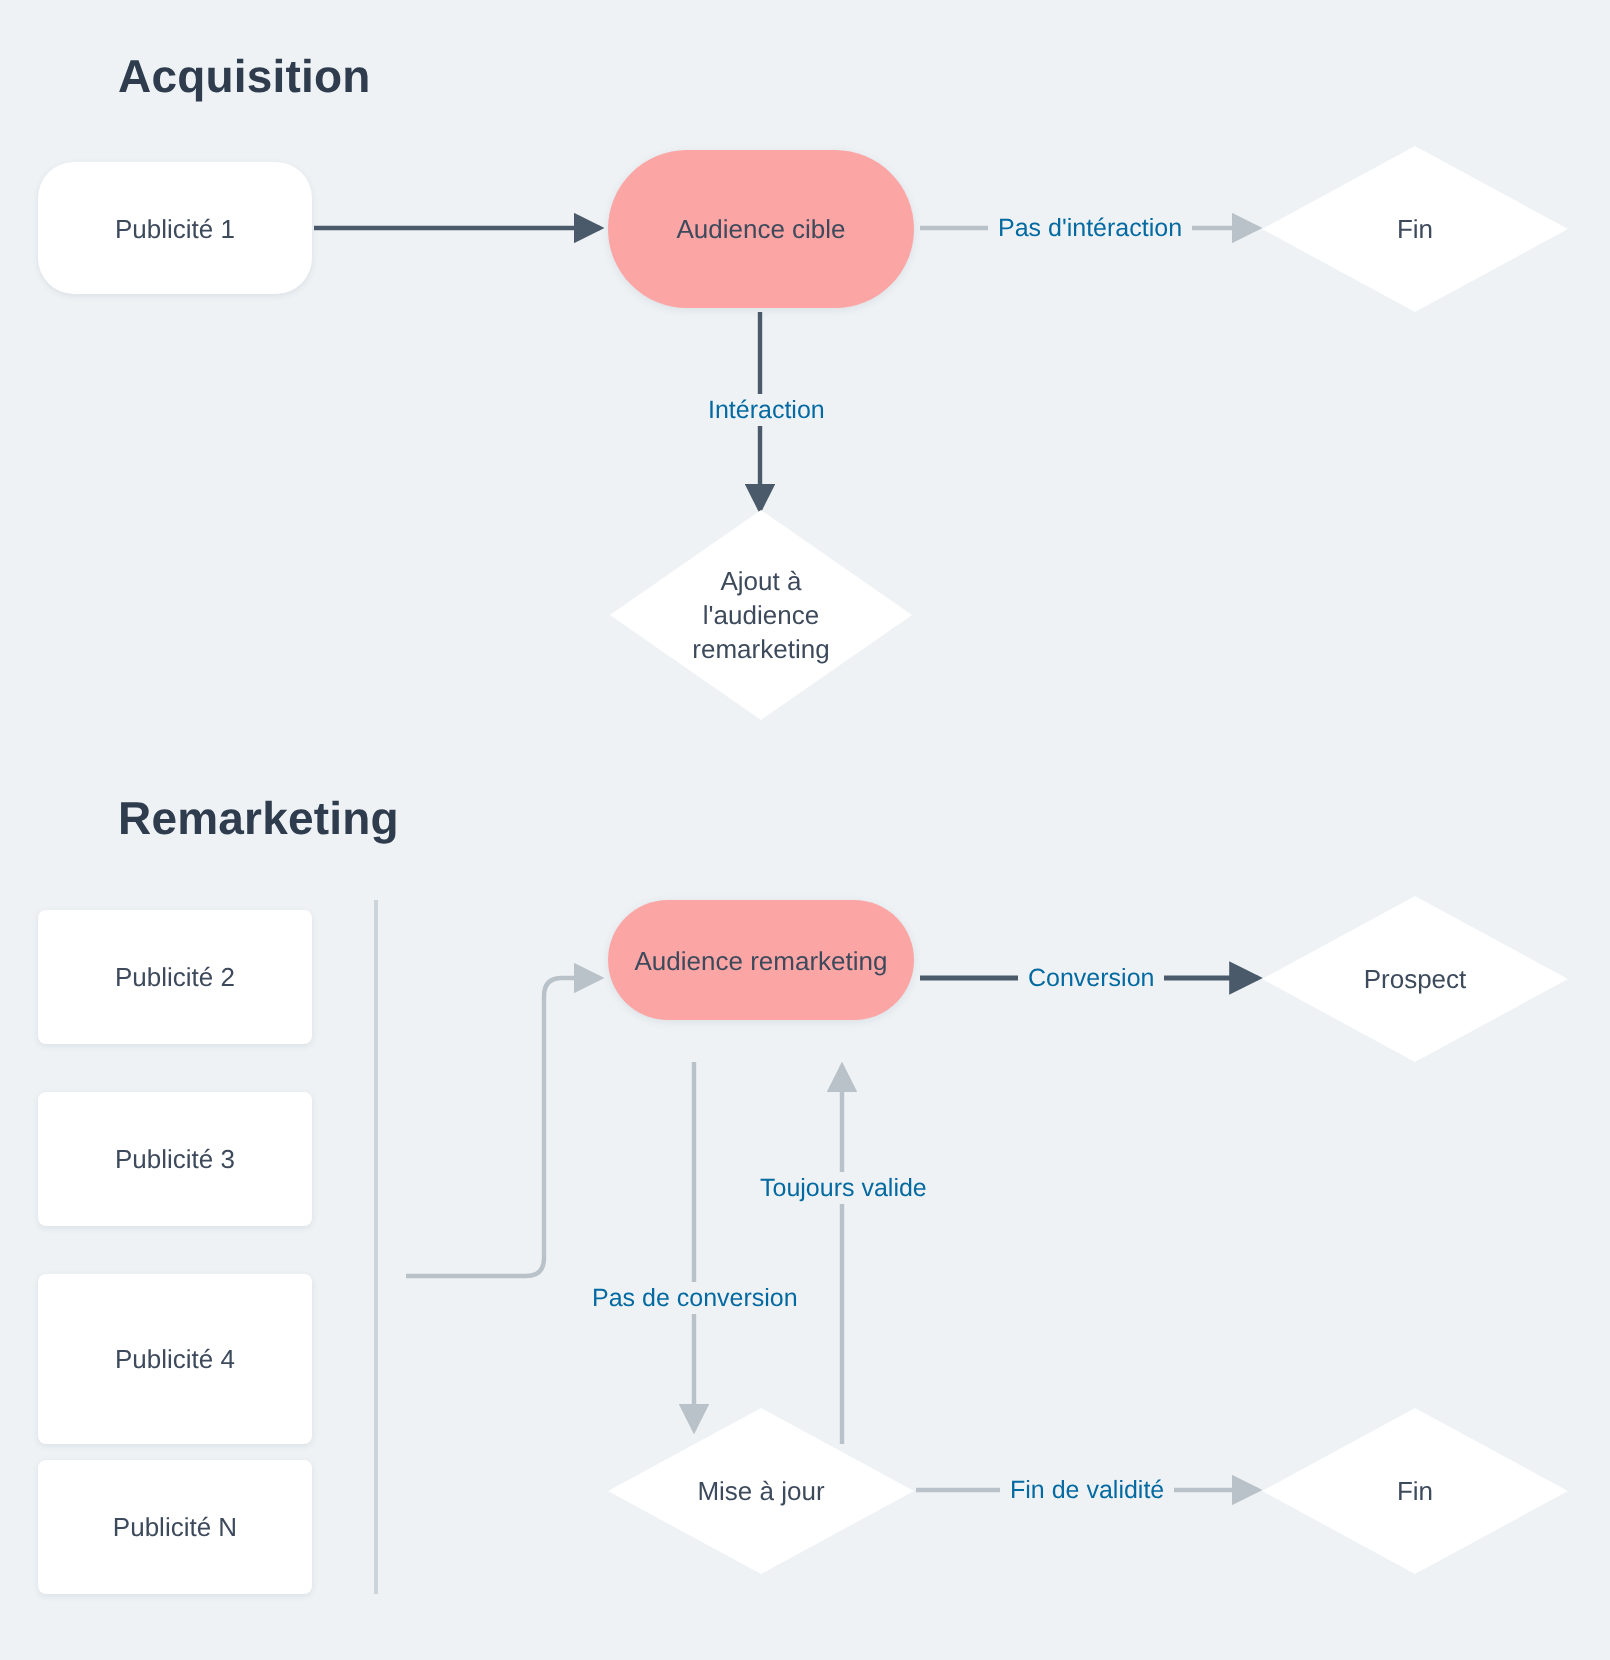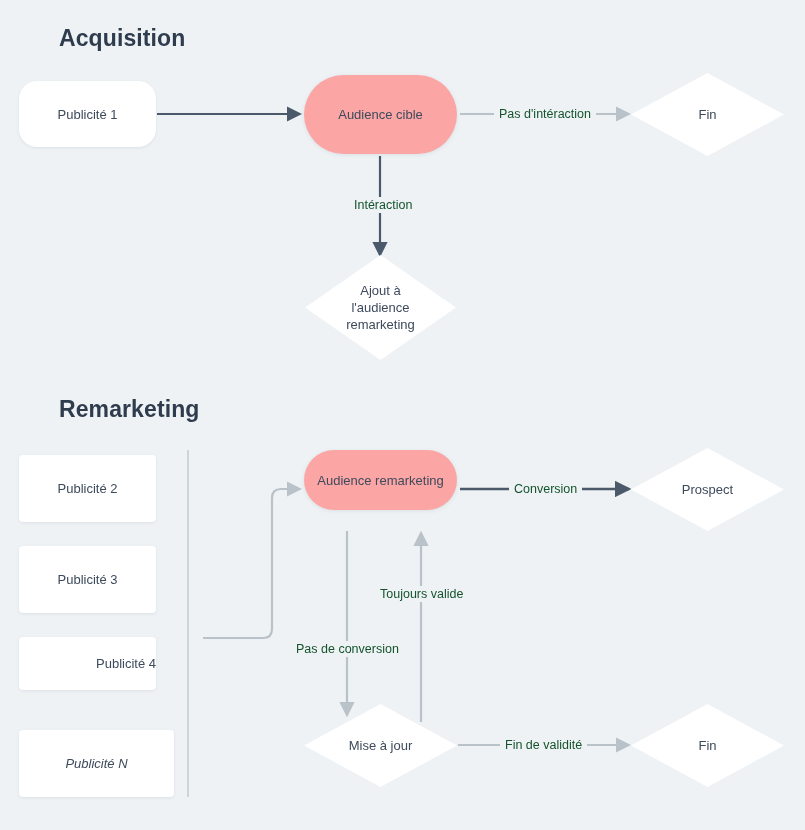--- a/index.html
+++ b/index.html
@@ -76,21 +76,21 @@
     font-size: 13px;
     line-height: 17px;
     color: #3d4a5c;
     pointer-events: none;
   }
   .node-diamond-label span { display: block; }
 
   .edge-label {
     position: absolute;
     font-size: 12.5px;
-    color: #14532d;
+    color: #0369a1;
     background: #eef2f5;
     padding: 0 5px;
     white-space: nowrap;
     line-height: 16px;
   }
   #svg-edges {
     position: absolute;
     left: 0;
     top: 0;
     width: 805px;
@@ -176,25 +176,25 @@
   <div class="edge-label" style="left:349px; top:197px;">Intéraction</div>
 
   <div class="node-box" style="left:19px; top:455px; width:137px; height:67px;">
     <span>Publicité 2</span>
   </div>
 
   <div class="node-box" style="left:19px; top:546px; width:137px; height:67px;justify-content:center;">
     <span>Publicité 3</span>
   </div>
 
-  <div class="node-box" style="left:19px; top:637px; width:137px; height:53px;justify-content:flex-end;">
+  <div class="node-box" style="left:19px; top:637px; width:137px; height:85px;">
     <span>Publicité 4</span>
   </div>
 
-  <div class="node-box" style="left:19px; top:730px; width:155px; height:67px;font-style:italic;">
+  <div class="node-box" style="left:19px; top:730px; width:137px; height:67px;">
     <span>Publicité N</span>
   </div>
 
   <div class="node-pill" style="left:304px; top:450px; width:153px; height:60px;">
     <span>Audience remarketing</span>
   </div>
 
   <div class="node-diamond-wrap" style="left:631px; top:448px; width:153px; height:83px;">
     <svg class="node-diamond-shape" viewBox="0 0 153 83" preserveAspectRatio="none">
       <polygon points="76.5,0 153,41.5 76.5,83 0,41.5" fill="#ffffff"></polygon>

